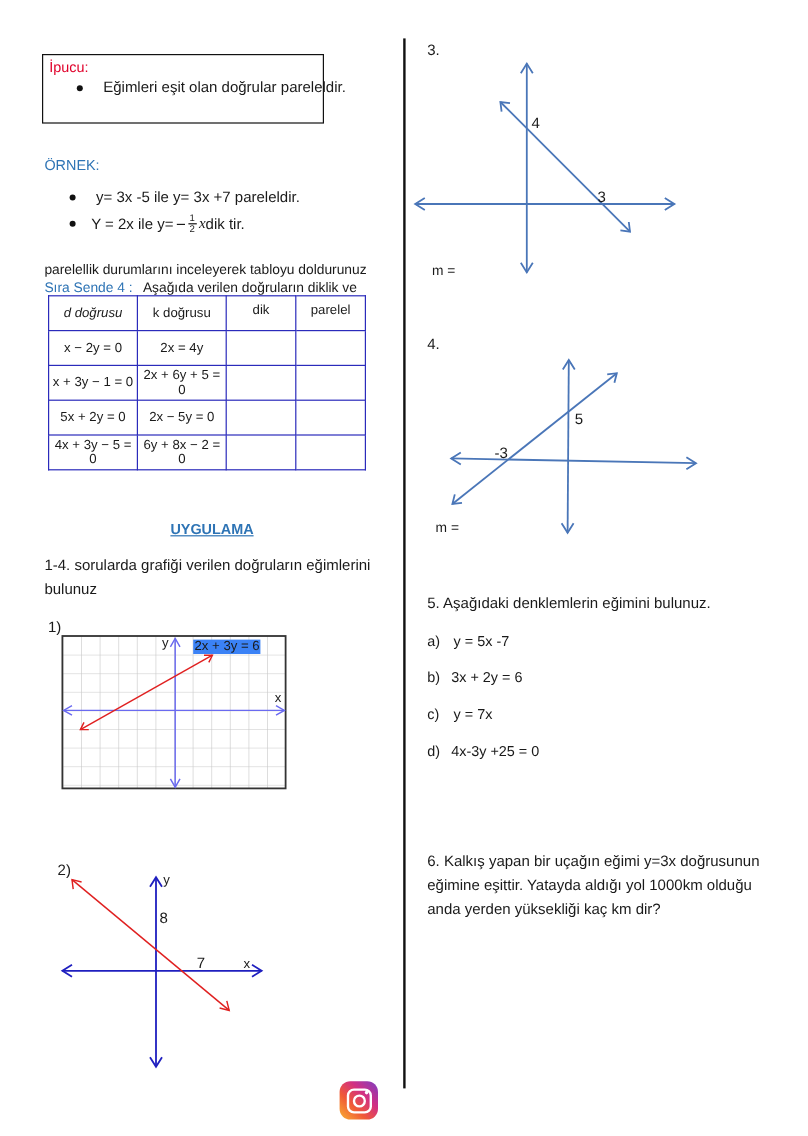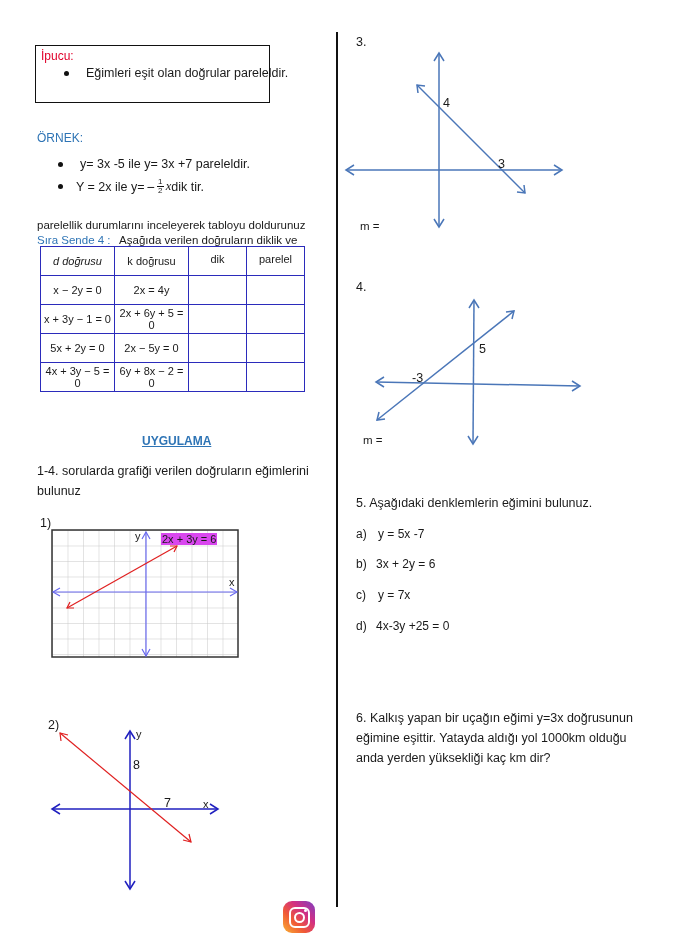--- a/index.html
+++ b/index.html
@@ -111,21 +111,21 @@
   <polyline points="180,60 187,64 180,68" fill="none" stroke="#6a6af0" stroke-width="1.2"></polyline>
   <line x1="96" y1="4" x2="96" y2="128" stroke="#6a6af0" stroke-width="1.2"></line>
   <polyline points="92,11 96,4 100,11" fill="none" stroke="#6a6af0" stroke-width="1.2"></polyline>
   <polyline points="92,121 96,128 100,121" fill="none" stroke="#6a6af0" stroke-width="1.2"></polyline>
 
   <line x1="17" y1="80" x2="127" y2="18" stroke="#e02020" stroke-width="1.2"></line>
   <polyline points="20,74 17,80 24,80" fill="none" stroke="#e02020" stroke-width="1.2"></polyline>
   <polyline points="120,18 127,18 124,24" fill="none" stroke="#e02020" stroke-width="1.2"></polyline>
 </svg>
 <div class="abs txt" style="left:135px;top:530px;font-size:11px;">y</div>
-<div class="abs txt" style="left:161px;top:533px;font-size:11px;background:#d946ef;padding:0 1px;">2x + 3y = 6</div>
+<div class="abs txt" style="left:161px;top:533px;font-size:11px;background:#3b82f6;padding:0 1px;">2x + 3y = 6</div>
 <div class="abs txt" style="left:229px;top:576px;font-size:11px;">x</div>
 
 <div class="abs txt" style="left:48px;top:718px;">2)</div>
 <svg class="abs" style="left:50px;top:725px;" width="170" height="170">
   <line x1="2" y1="84" x2="168" y2="84" stroke="#1f1fbf" stroke-width="1.5"></line>
   <polyline points="10,79 2,84 10,89" fill="none" stroke="#1f1fbf" stroke-width="1.5"></polyline>
   <polyline points="160,79 168,84 160,89" fill="none" stroke="#1f1fbf" stroke-width="1.5"></polyline>
   <line x1="80" y1="6" x2="80" y2="164" stroke="#1f1fbf" stroke-width="1.5"></line>
   <polyline points="75,14 80,6 85,14" fill="none" stroke="#1f1fbf" stroke-width="1.5"></polyline>
   <polyline points="75,156 80,164 85,156" fill="none" stroke="#1f1fbf" stroke-width="1.5"></polyline>

